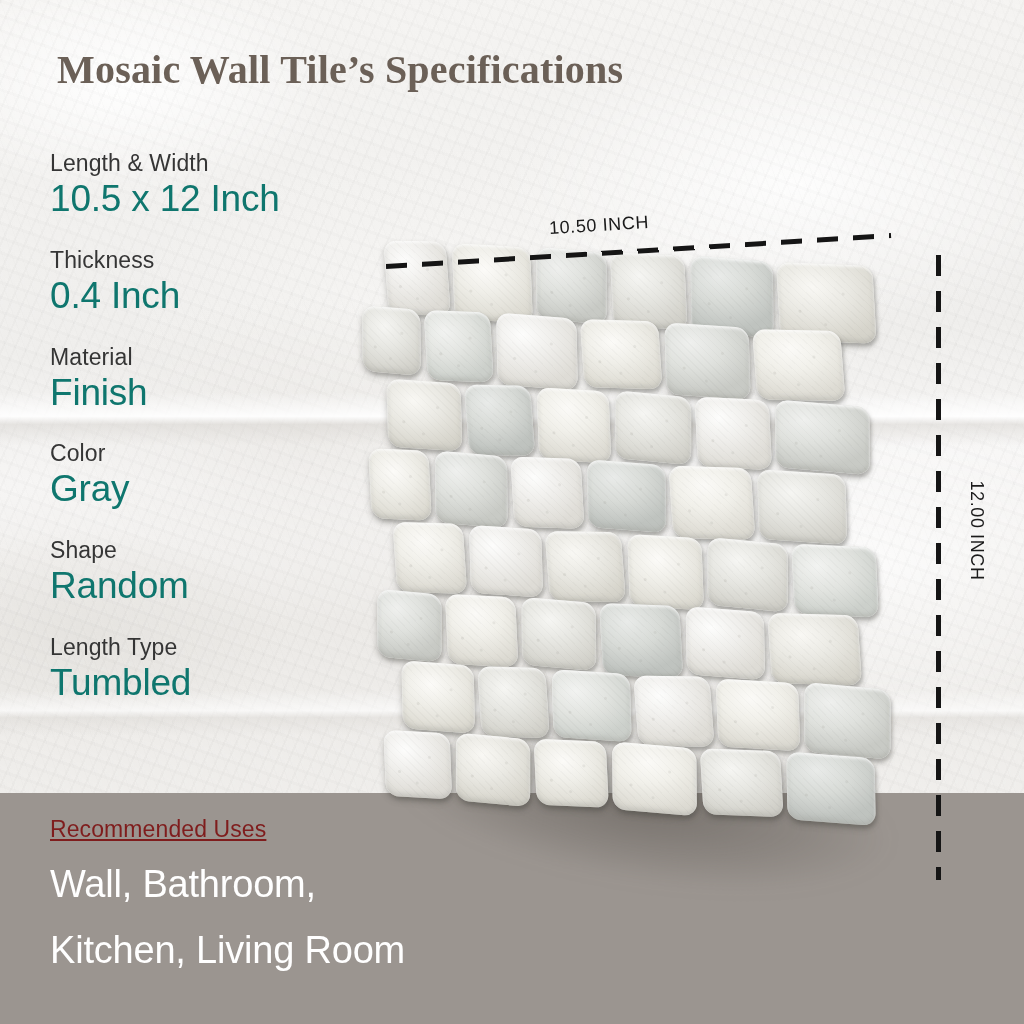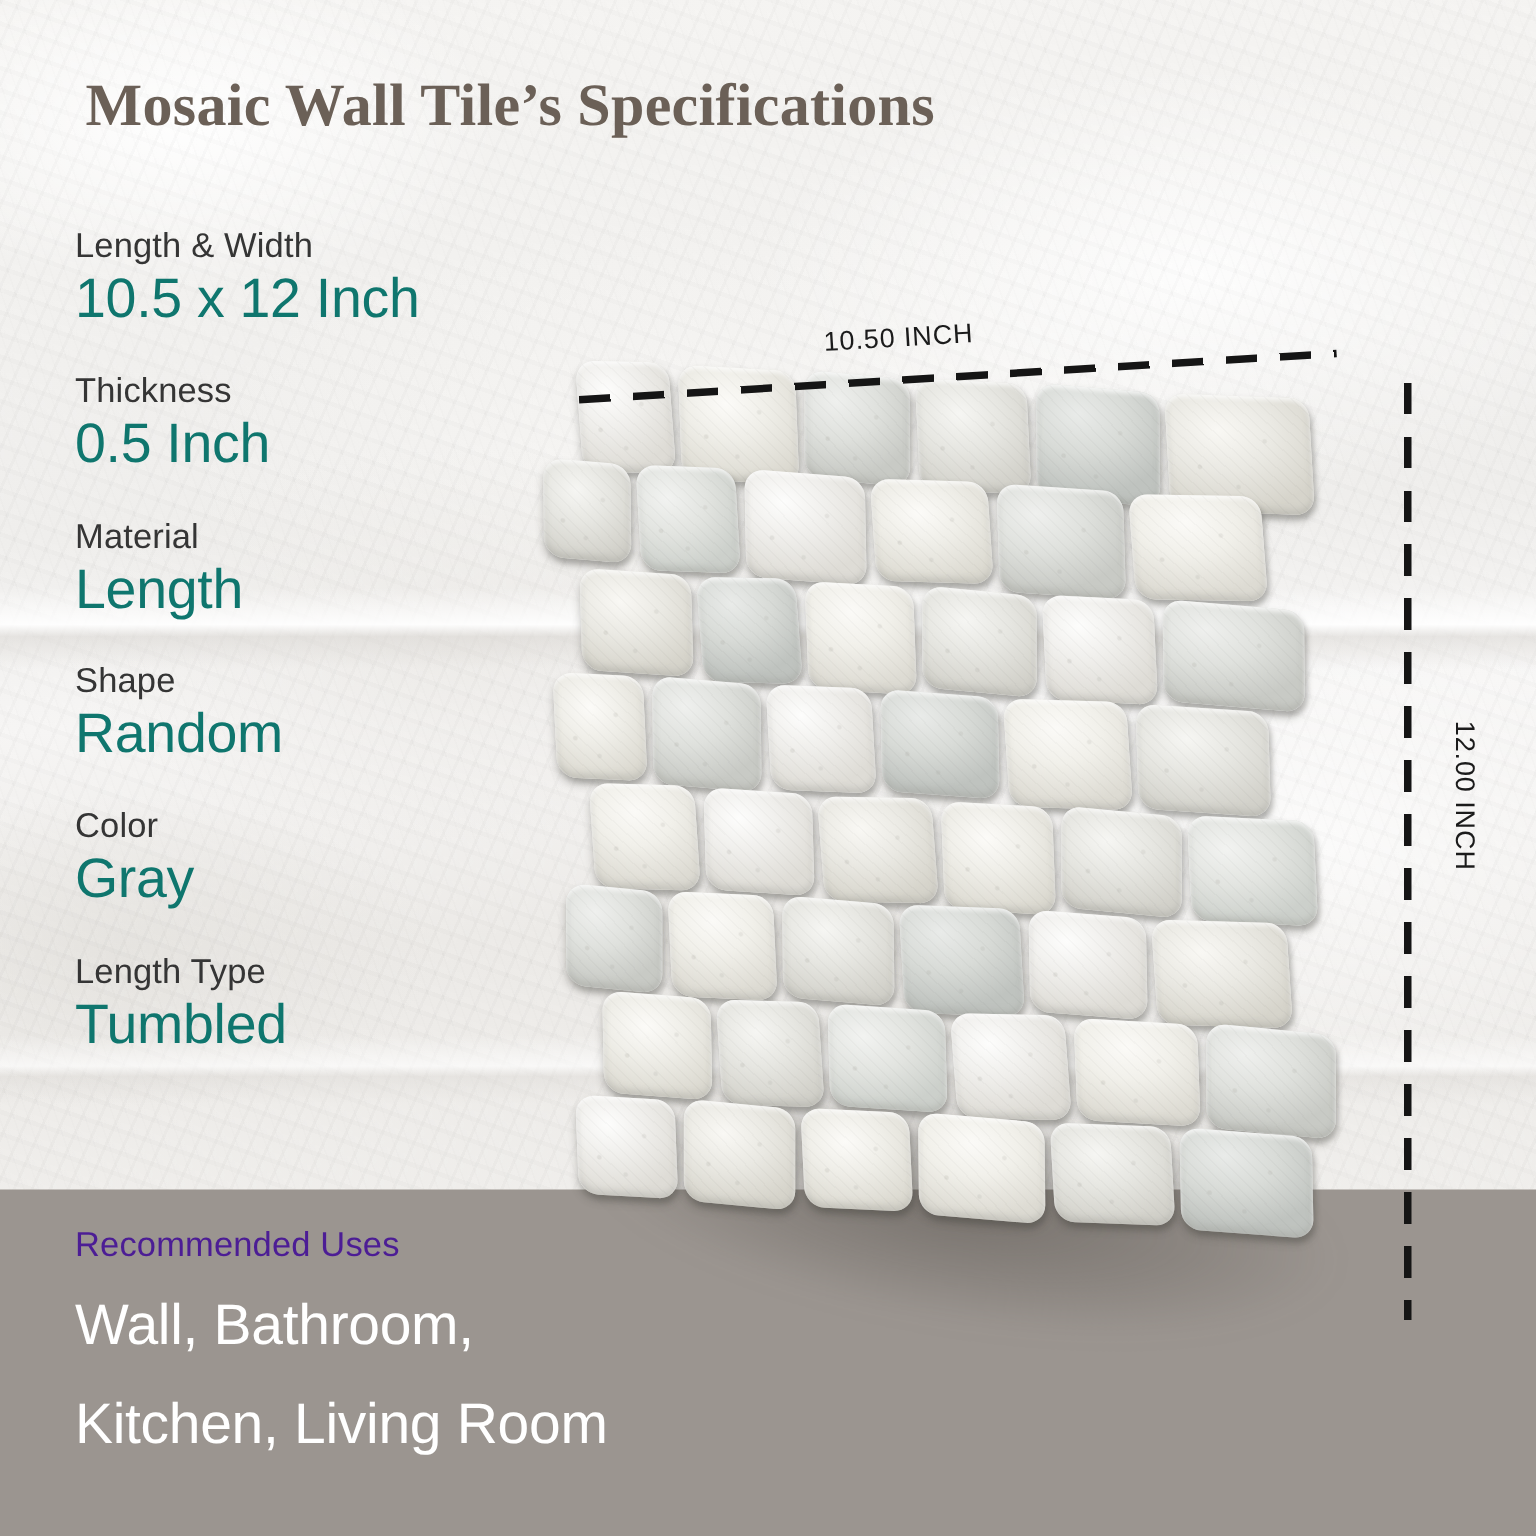--- a/index.html
+++ b/index.html
@@ -61,21 +61,21 @@
     line-height:1.18; letter-spacing:-.2px;
   }
 
   
   #banner {
     position:absolute; left:0; top:793px; width:1024px; height:231px;
     background:#9b9590;
   }
   #banner-text { position:absolute; left:50px; top:815px; width:620px; z-index:6; }
   .ban-label {
-    font-size:23px; color:#4c1d95; line-height:1.28; letter-spacing:.1px;
+    font-size:23px; color:#7f1d1d; line-height:1.28; letter-spacing:.1px;text-decoration:underline;
   }
   .ban-value {
     font-size:38px; color:#ffffff; line-height:1.3; letter-spacing:-.2px; margin-top:16px;
   }
 
   
   #tile-wrap { position:absolute; left:352px; top:230px; width:600px; height:680px; }
 
   
   #tile-shadow {
@@ -170,36 +170,36 @@
 
 <div id="specs">
 
   <div class="spec">
     <div class="spec-label">Length &amp; Width</div>
     <div class="spec-value">10.5 x 12 Inch</div>
   </div>
 
   <div class="spec">
     <div class="spec-label">Thickness</div>
-    <div class="spec-value">0.5 Inch</div>
+    <div class="spec-value">0.4 Inch</div>
   </div>
 
   <div class="spec">
     <div class="spec-label">Material</div>
-    <div class="spec-value">Length</div>
+    <div class="spec-value">Finish</div>
+  </div>
+
+  <div class="spec">
+    <div class="spec-label">Color</div>
+    <div class="spec-value">Gray</div>
   </div>
 
   <div class="spec">
     <div class="spec-label">Shape</div>
     <div class="spec-value">Random</div>
-  </div>
-
-  <div class="spec">
-    <div class="spec-label">Color</div>
-    <div class="spec-value">Gray</div>
   </div>
 
   <div class="spec">
     <div class="spec-label">Length Type</div>
     <div class="spec-value">Tumbled</div>
   </div>
 
 </div>
 
 <div id="banner"></div>

